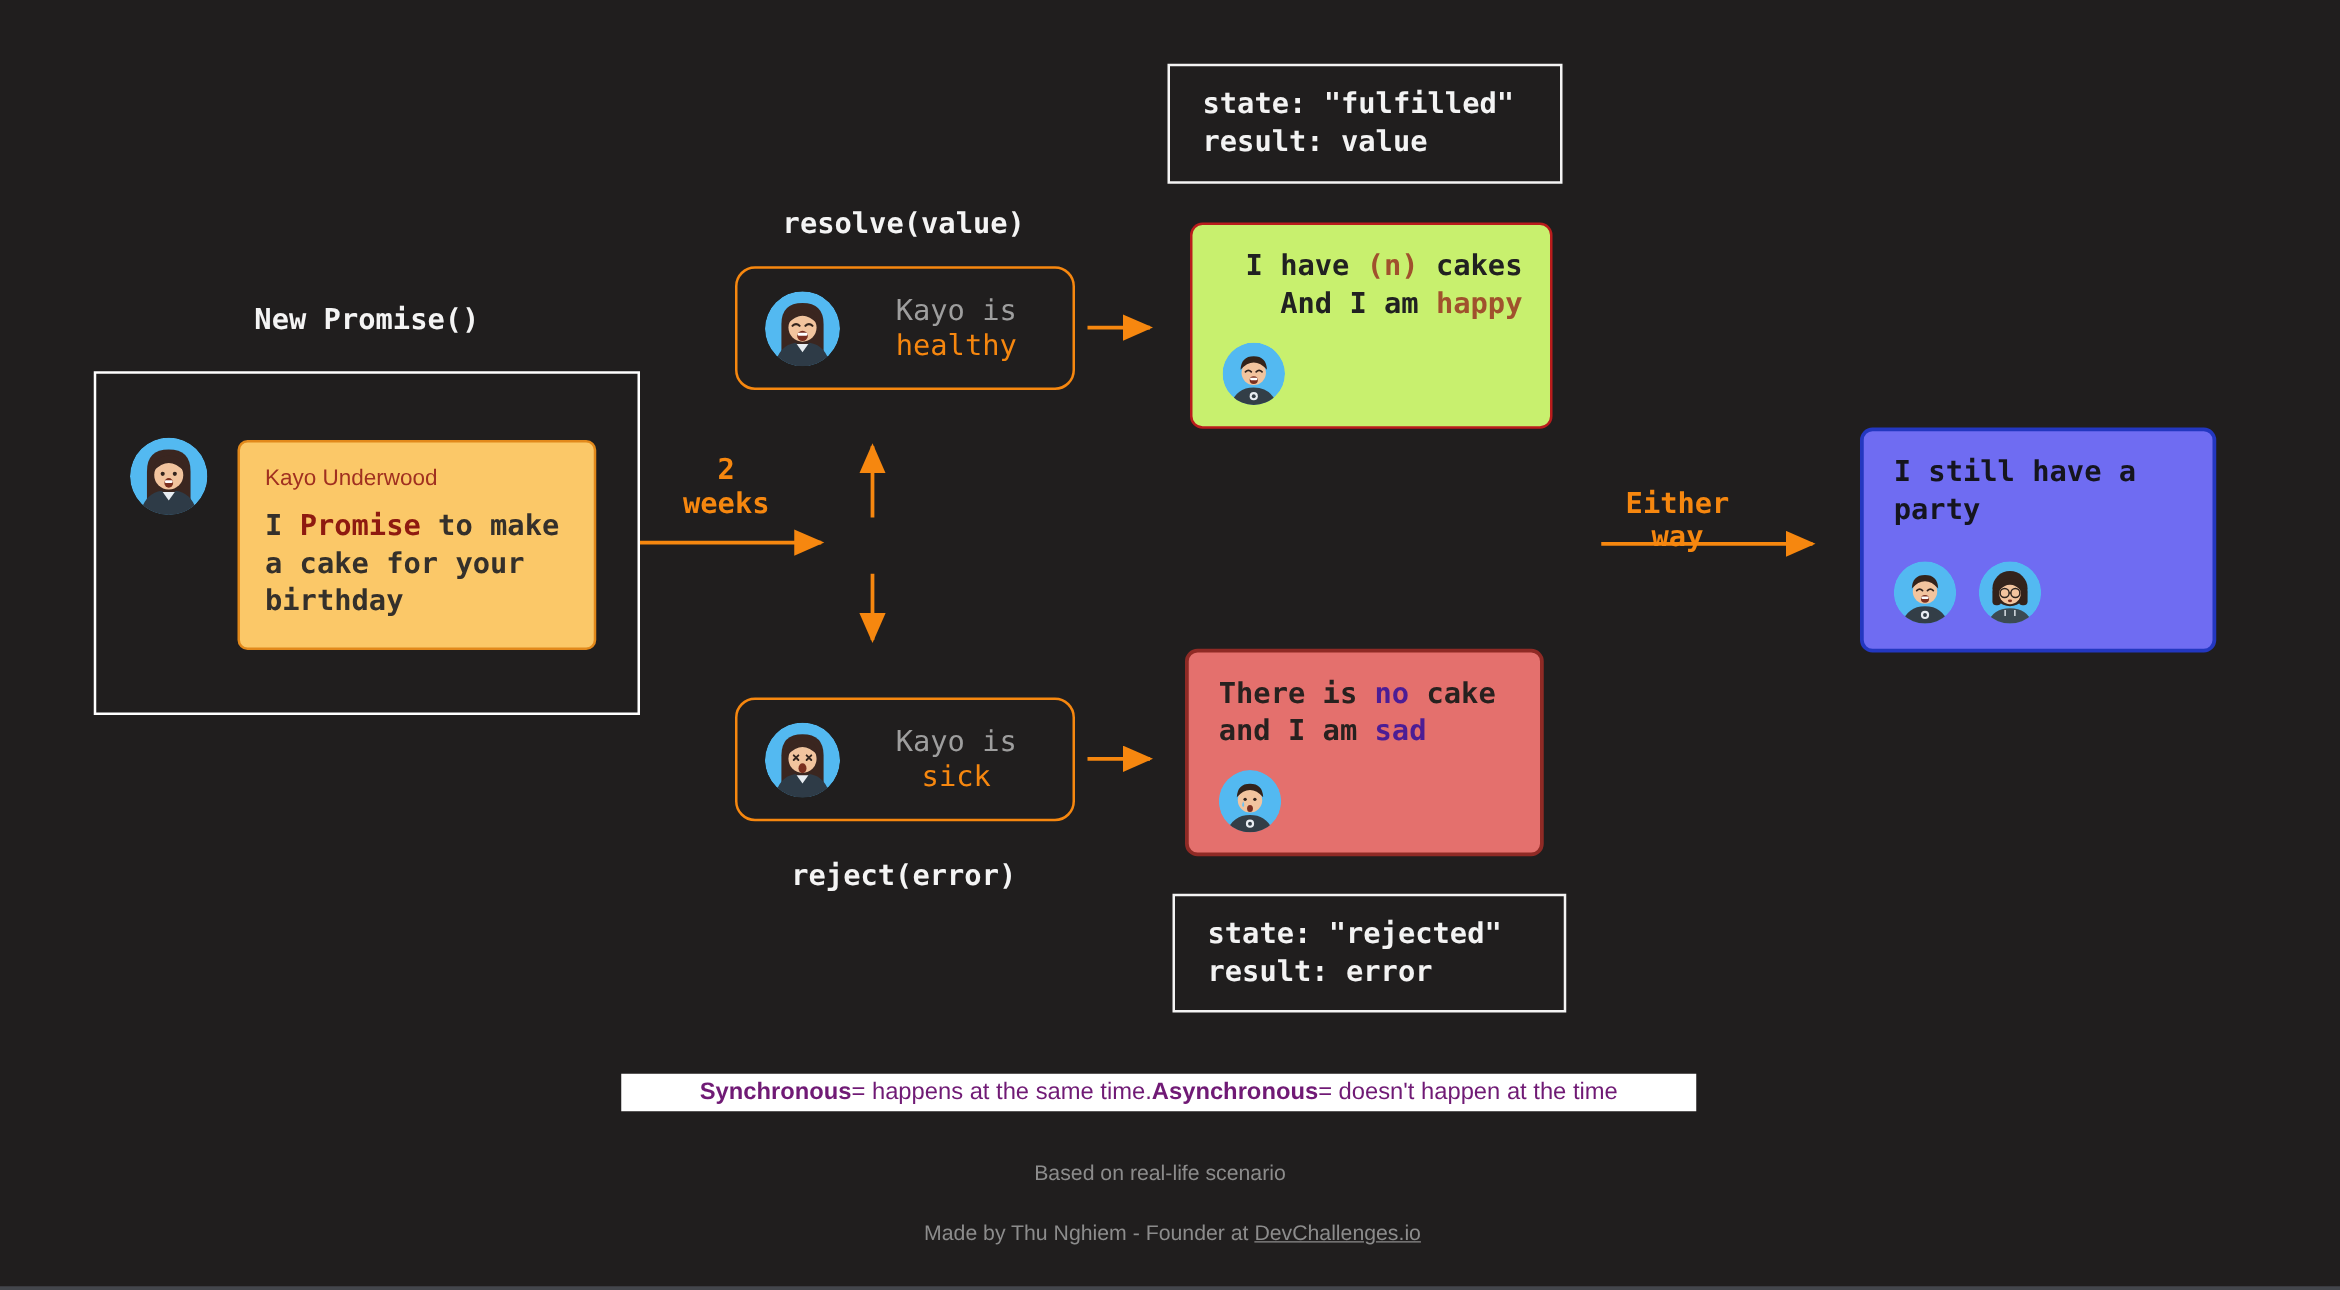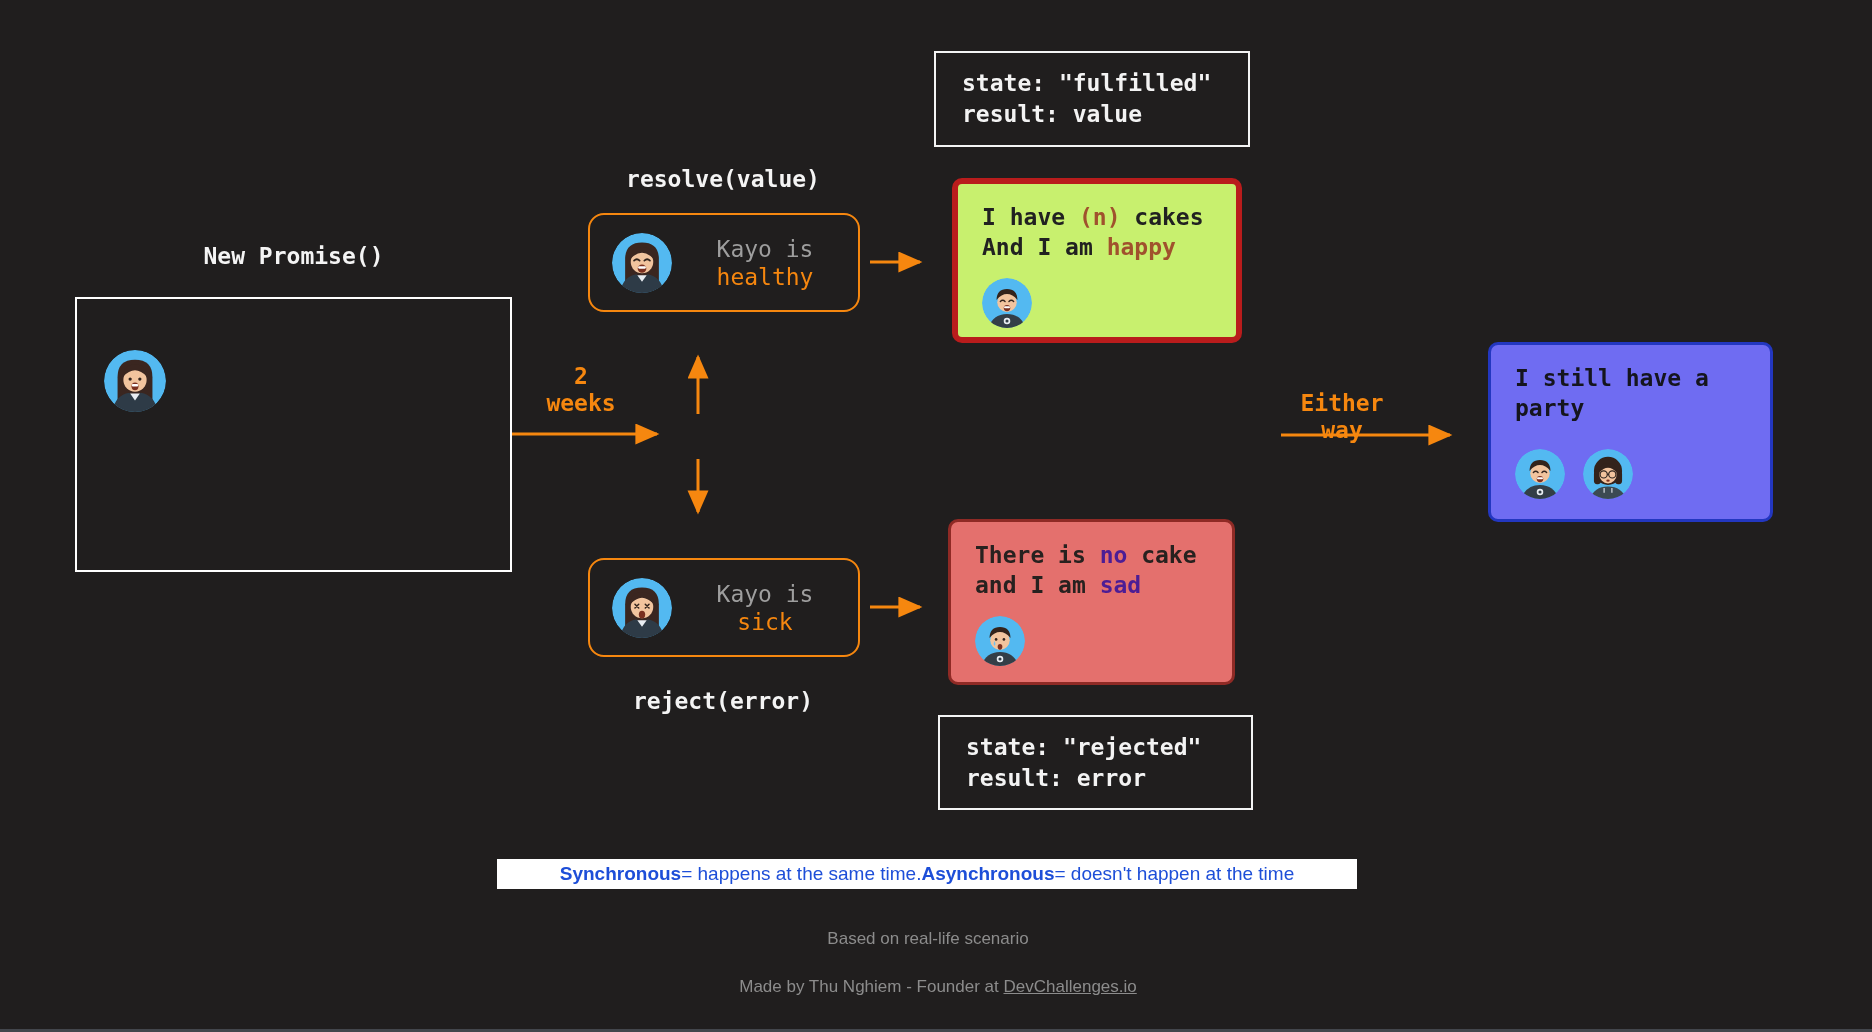--- a/index.html
+++ b/index.html
@@ -69,21 +69,21 @@
   }
   #state-fulfilled{left:934px;top:51px;width:316px;height:96px;}
   #state-rejected{left:938px;top:715px;width:315px;height:95px;}
 
   
   .outcome-box{
     box-sizing:border-box;border-radius:10px;padding:18px 24px;
   }
   #happy-box{
     left:952px;top:178px;width:290px;height:165px;
-    background:#C8F06E;border:6px solid #b91c1c;
+    background:#C8F06E;border:2px solid #b91c1c;text-align:right;
   }
   #sad-box{
     left:948px;top:519px;width:287px;height:166px;
     background:#E4706D;border:3px solid #8F2A25;
   }
   #party-box{
     left:1488px;top:342px;width:285px;height:180px;
     background:#6F6CF2;border:3px solid #2337C0;
   }
   .outcome-text{
@@ -102,21 +102,21 @@
   .av62{width:62px;height:62px;}
   .av60{width:60px;height:60px;}
   .av50{width:50px;height:50px;}
   #promise-avatar{left:27px;top:51px;}
   .kayo-box .avatar{margin-left:22px;}
 
   
   #note-strip{
     left:497px;top:859px;width:860px;height:30px;background:#FFFFFF;
     display:flex;align-items:center;justify-content:center;
-    font-size:19px;color:#1d4ed8;white-space:nowrap;
+    font-size:19px;color:#701a75;white-space:nowrap;
   }
   #note-strip b{font-weight:bold;}
 
   
   .footer-line{
     left:0;width:1856px;text-align:center;color:#8C8C8C;font-size:17px;
   }
   #footer-scenario{top:929px;}
   #footer-credit{top:977px;margin-left:10px;}
   #footer-credit a{color:#8C8C8C;text-decoration:underline;cursor:pointer;}
@@ -161,20 +161,24 @@
         <path d="M19 28 Q20 15 32 15 Q44 15 45 28 Q38 21 32 21 Q26 21 19 28 Z" fill="#3A2620"></path>
         <circle cx="27" cy="30" r="1.7" fill="#33241D"></circle>
         <circle cx="37" cy="30" r="1.7" fill="#33241D"></circle>
         <ellipse cx="32" cy="37.5" rx="3.6" ry="4" fill="#7A2F1F"></ellipse>
         <rect x="28.8" y="35.2" width="6.4" height="2.4" rx="1" fill="#FFFFFF"></rect>
         <path d="M8 64 Q12 46 26 44 L32 48 L38 44 Q52 46 56 64 Z" fill="#2E3B47"></path>
         <path d="M27 45 L32 52 L37 45 Z" fill="#E8EDF2"></path>
       </g>
     </svg>
 
+    <div class="abs" id="promise-bubble">
+      <div id="promise-speaker">Kayo Underwood</div>
+      <div class="bubble-msg"><span>I </span><span class="kw-red">Promise</span><span> to make a cake for your birthday</span></div>
+    </div>
   </div>
 
   <div class="abs orange-label" id="label-2weeks">
     <div>2</div>
     <div>weeks</div>
   </div>
 
   <div class="abs code-label" id="label-resolve">resolve(value)</div>
 
   <div class="abs kayo-box" id="healthy-box">

